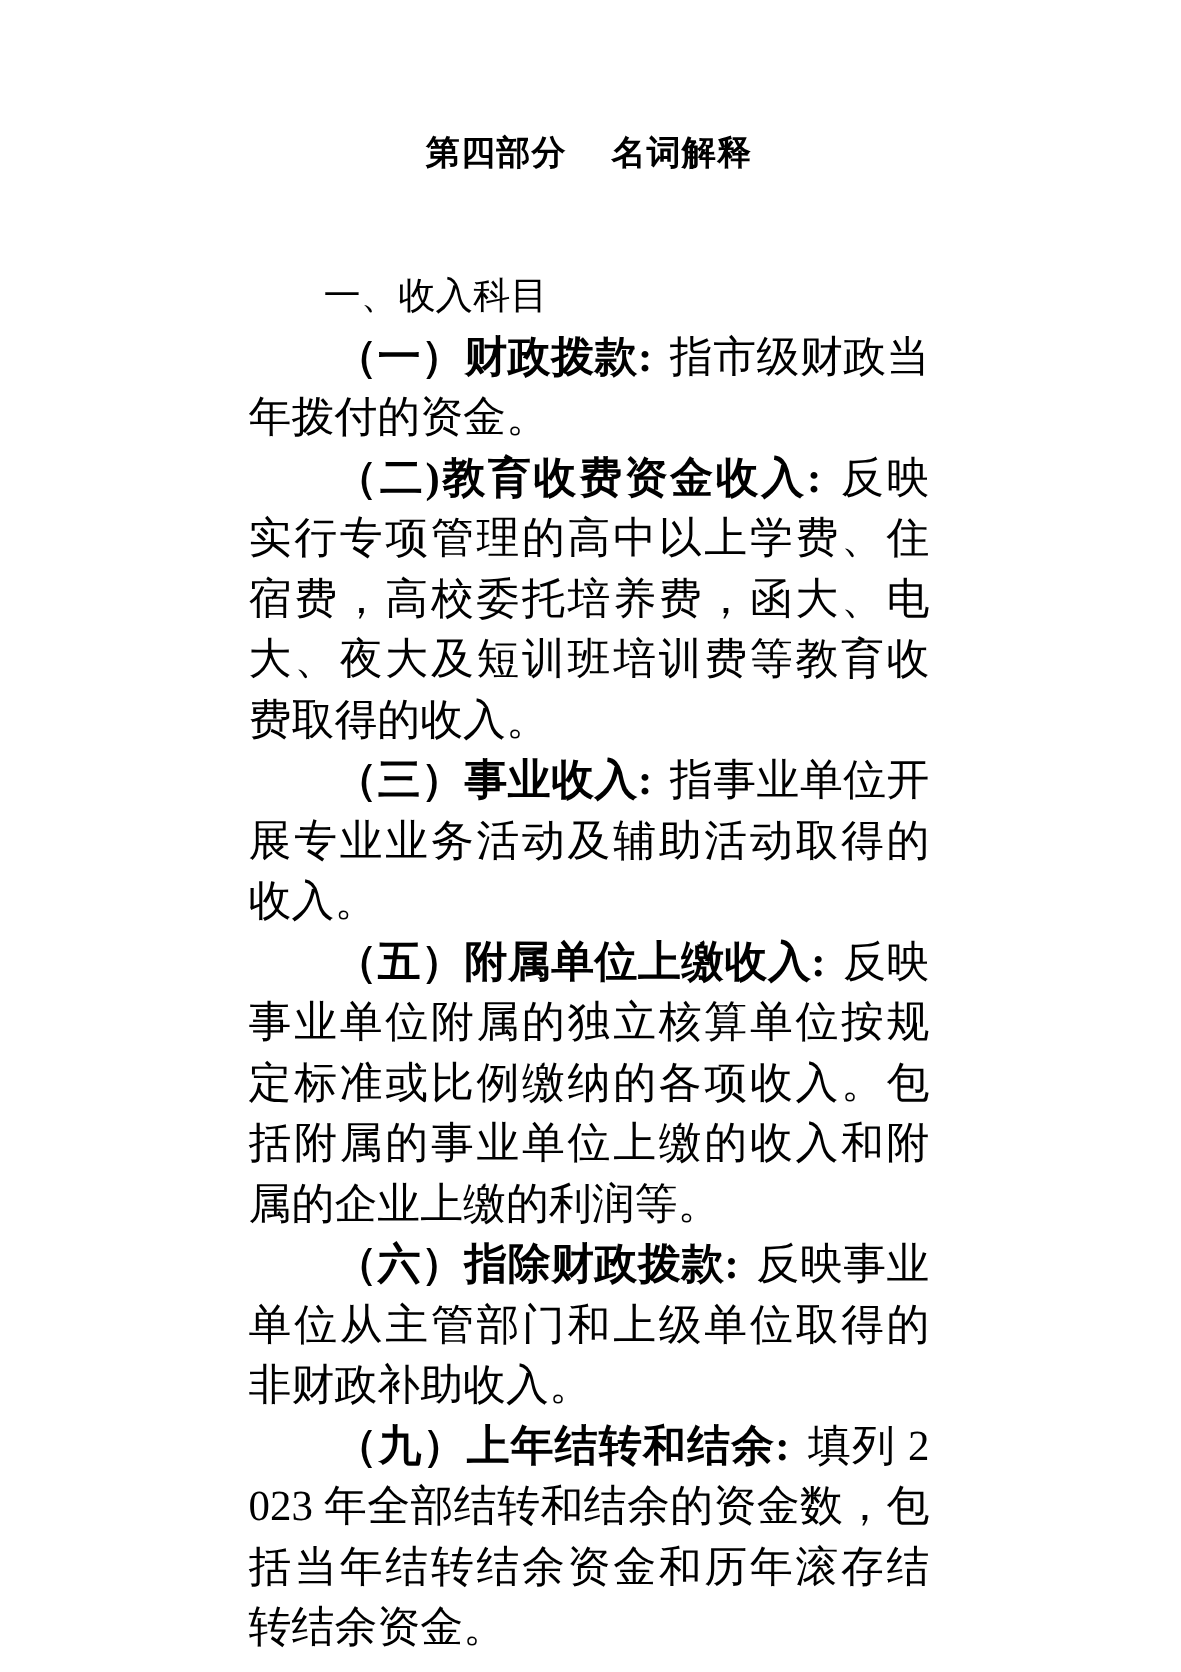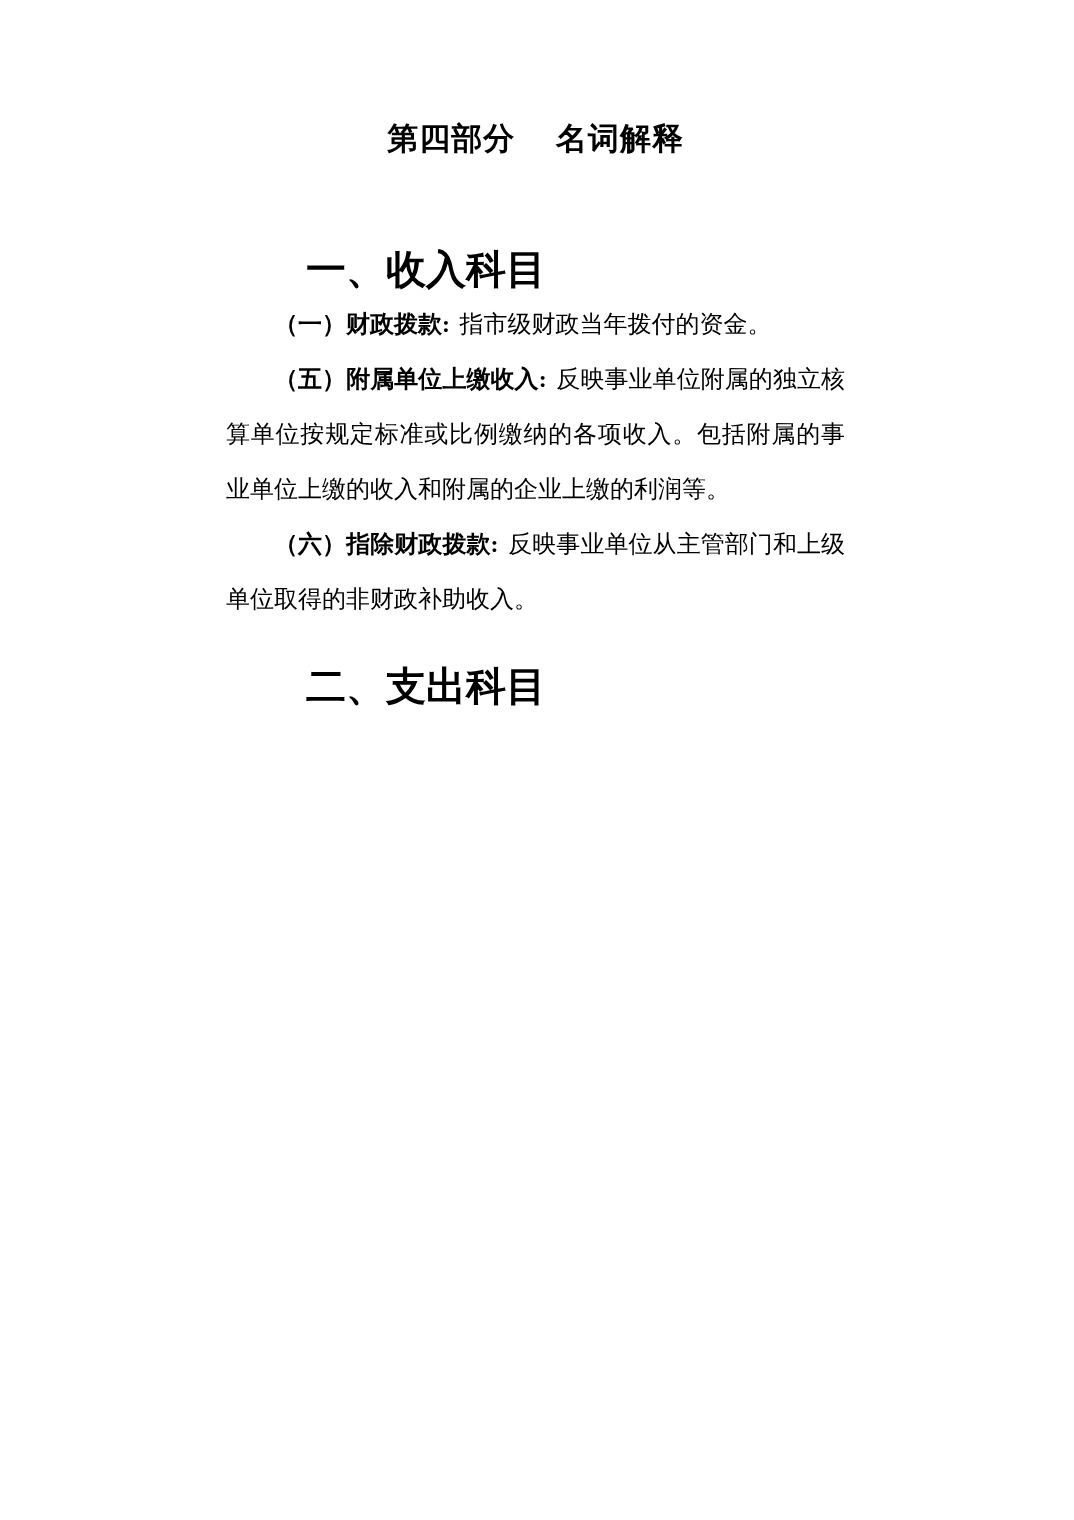--- a/index.html
+++ b/index.html
@@ -22,38 +22,38 @@
   .doc-title {
     margin: 0;
     font-size: 31px;
     font-weight: 700;
     line-height: 42px;
     text-align: center;
     letter-spacing: 1px;
   }
   .section-heading {
     margin: 0;
-    font-size: 40px;
-    font-weight: 700;
+    font-size: 34px;
+    font-weight: 400;
     line-height: 55px;
     text-indent: 2em;
   }
   .section-heading.income {
     margin-top: 82px;
   }
   .section-heading.expense {
     margin-top: 32px;
   }
   .definitions {
     margin: 0;
     padding: 0;
   }
   .definitions p {
     margin: 0;
-    font-size: 24px;
+    font-size: 39px;
     line-height: 55px;
     text-align: justify;
     text-indent: 2em;
     word-break: break-all;
   }
   .def-label {
     font-weight: 700;
   }
   .def-text {
     padding-left: 0.15em;
@@ -65,27 +65,30 @@
 <div class="page">
 
   <h1 class="doc-title">第四部分　 名词解释</h1>
 
   <h2 class="section-heading income">一、收入科目</h2>
 
   <div class="definitions">
 
     <p><span class="def-label">（一）财政拨款: </span><span class="def-text">指市级财政当年拨付的资金。</span></p>
 
+    <p><span class="def-label">（二)教育收费资金收入: </span><span class="def-text">反映实行专项管理的高中以上学费、住宿费，高校委托培养费，函大、电大、夜大及短训班培训费等教育收费取得的收入。</span></p>
 
+    <p><span class="def-label">（三）事业收入: </span><span class="def-text">指事业单位开展专业业务活动及辅助活动取得的收入。</span></p>
 
 
     <p><span class="def-label">（五）附属单位上缴收入: </span><span class="def-text">反映事业单位附属的独立核算单位按规定标准或比例缴纳的各项收入。包括附属的事业单位上缴的收入和附属的企业上缴的利润等。</span></p>
 
     <p><span class="def-label">（六）指除财政拨款: </span><span class="def-text">反映事业单位从主管部门和上级单位取得的非财政补助收入。</span></p>
 
 
 
+    <p><span class="def-label">（九）上年结转和结余: </span><span class="def-text">填列 2023 年全部结转和结余的资金数，包括当年结转结余资金和历年滚存结转结余资金。</span></p>
 
   </div>
 
   <h2 class="section-heading expense">二、支出科目</h2>
 
 </div>
 
 </body></html>

